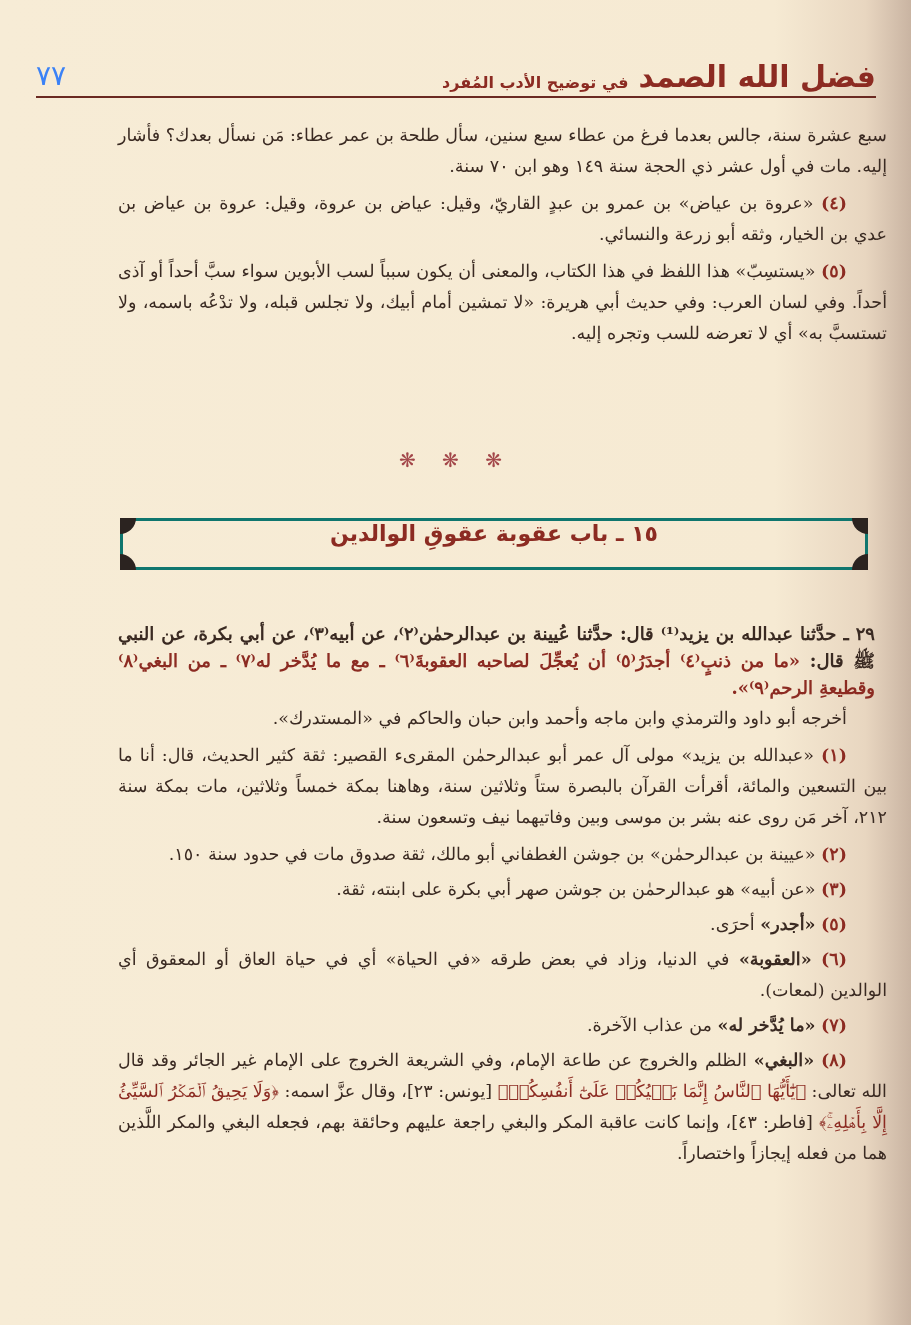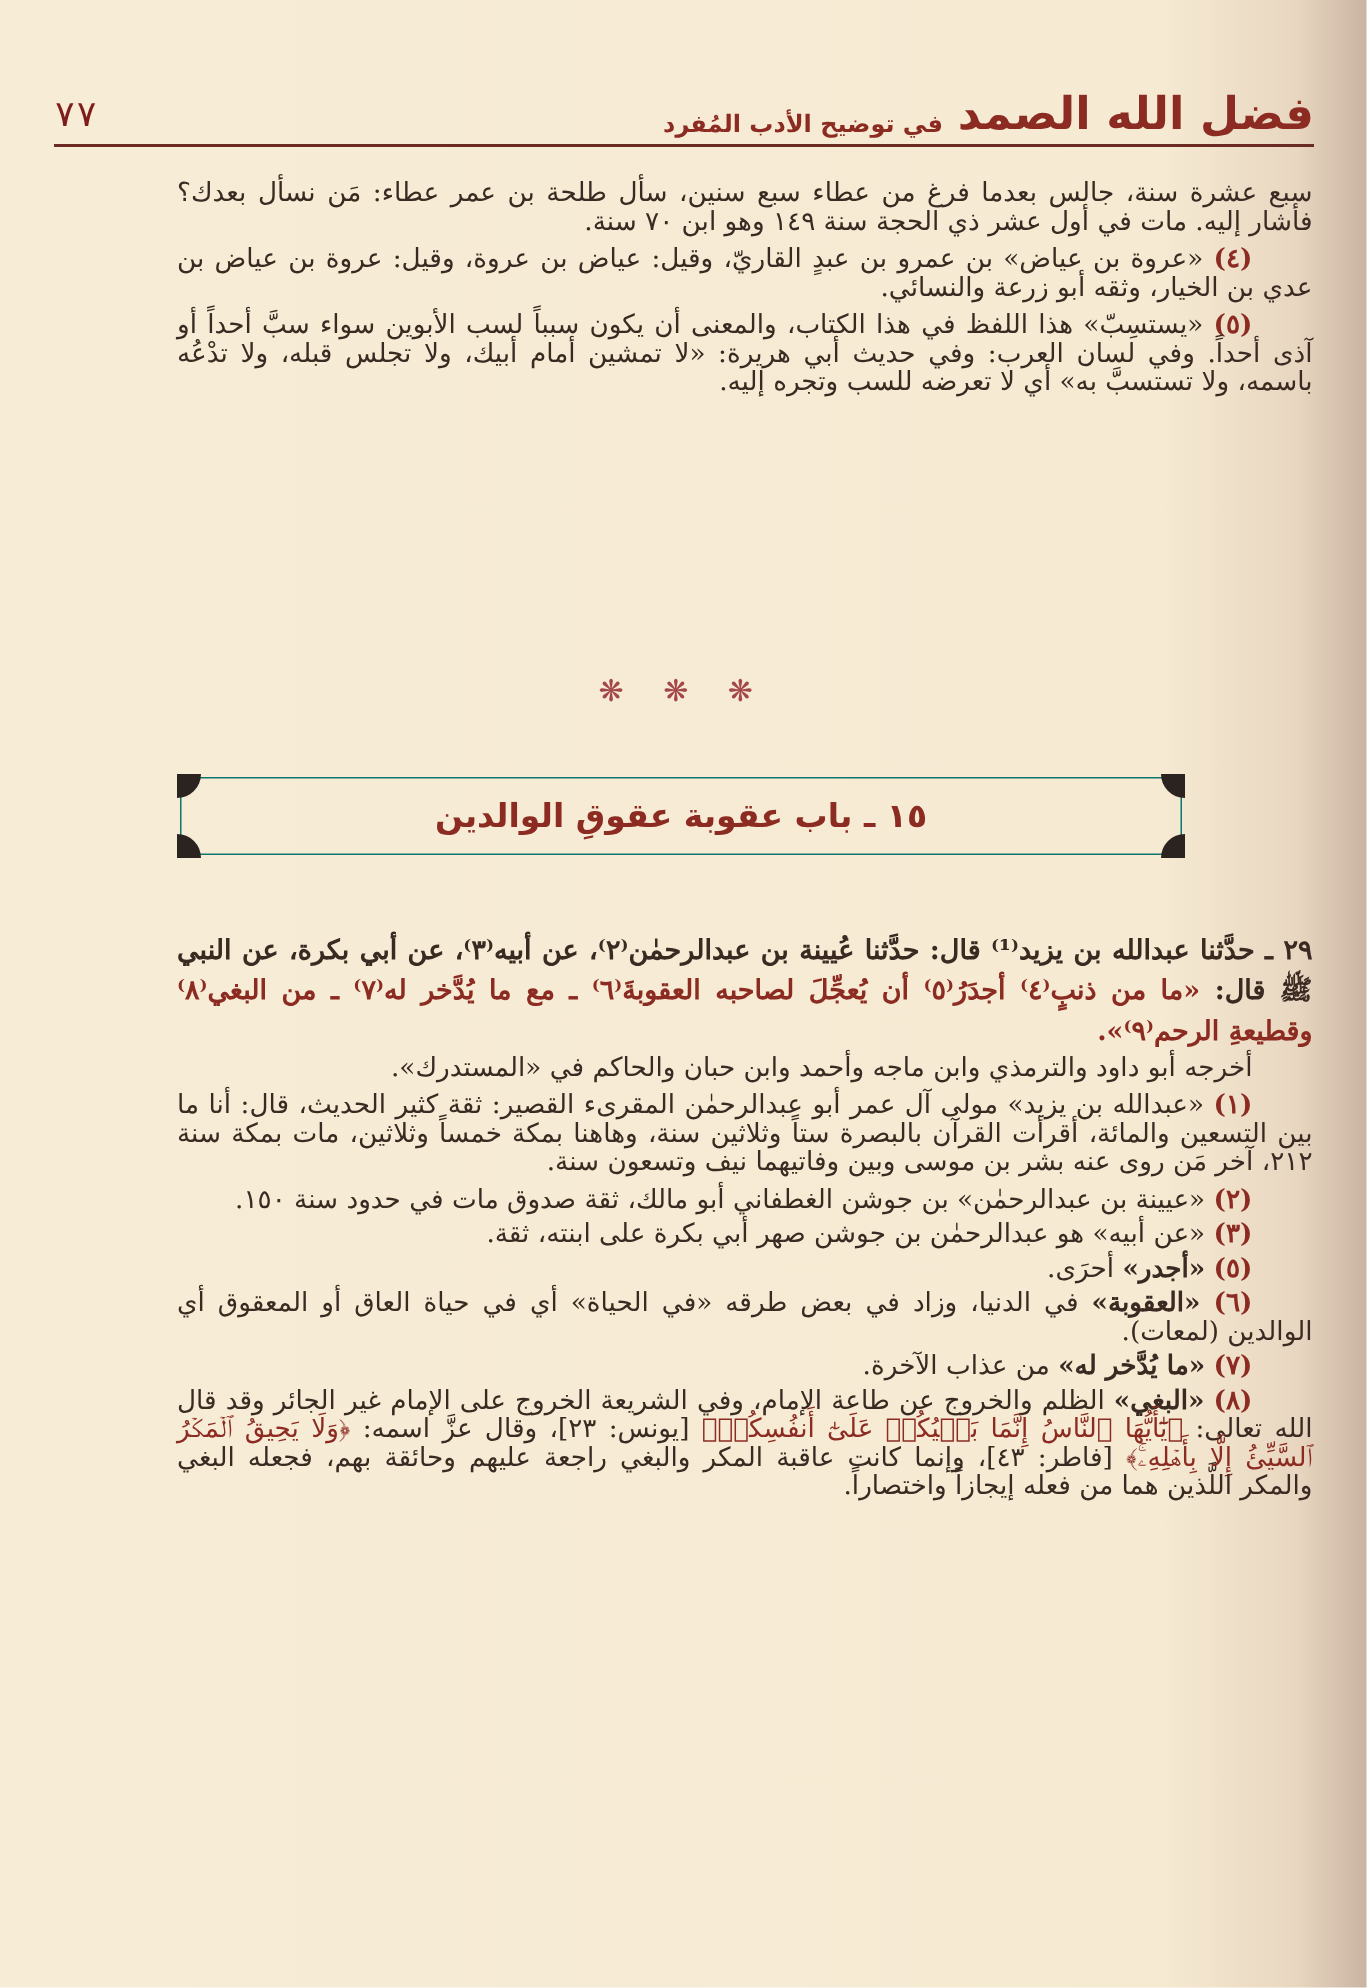--- a/index.html
+++ b/index.html
@@ -12,35 +12,35 @@
   }
   .page { position: absolute; left: 0; top: 0; width: 911px; height: 1325px; direction: rtl; }
   .header {
     position: absolute; top: 56px; left: 36px; width: 840px; height: 40px;
     border-bottom: 2px solid #6b2a22;
     display: flex; align-items: flex-end; justify-content: space-between;
   }
   .header-title { display: flex; align-items: flex-end; gap: 10px; padding-bottom: 2px; }
   .brand { font-family: "DejaVu Sans", sans-serif; font-weight: bold; font-size: 30px; color: #8c2b22; line-height: 34px; letter-spacing: -1px; }
   .subtitle { font-family: "DejaVu Sans", sans-serif; font-weight: bold; font-size: 16px; color: #8c2b22; line-height: 22px; }
-  .page-number { font-family: Liberation Mono, monospace; font-size: 24px; color: #7f1d1d; padding-bottom: 4px; direction: ltr; }
+  .page-number { font-family: Liberation Serif, serif; font-size: 28px; color: #3b82f6; padding-bottom: 4px; direction: ltr; }
 
-  .body-text { position: absolute; left: 118px; right: 36px; font-size: 17.5px; line-height: 19px; text-align: justify; }
+  .body-text { position: absolute; left: 118px; right: 24px; font-size: 17.5px; line-height: 31px; text-align: justify; }
   .p { margin: 0; }
   .ind { text-indent: 40px; }
   .num { color: #8c2b22; font-weight: bold; }
   .b { font-weight: bold; }
   .q { color: #8c2b22; }
 
   .stars { position: absolute; top: 448px; left: 0; width: 911px; text-align: center; color: #a3474a; font-size: 20px; letter-spacing: 10px; direction: ltr; }
 
   .chapter-box {
-    position: absolute; top: 518px; left: 120px; width: 668px; height: 52px;
-    border: 1px solid #0f766e; box-sizing: border-box;
-    display: flex; align-items: center; justify-content: center;
+    position: absolute; top: 518px; left: 120px; width: 748px; height: 52px;
+    border: 3px solid #0f766e; box-sizing: border-box;
+    display: flex; justify-content: center;
   }
   .chapter-box .corner { position: absolute; width: 16px; height: 16px; background: #2b2320; }
   .corner.tl { left: -3px; top: -3px; border-bottom-right-radius: 16px; }
   .corner.bl { left: -3px; bottom: -3px; border-top-right-radius: 16px; }
   .corner.tr { right: -3px; top: -3px; border-bottom-left-radius: 16px; }
   .corner.br { right: -3px; bottom: -3px; border-top-left-radius: 16px; }
   .chapter-title { font-family: "DejaVu Sans", sans-serif; font-weight: bold; font-size: 22px; color: #8c2b22; }
 
   .hadith { position: absolute; left: 118px; right: 36px; top: 620px; font-size: 18px; line-height: 27px; font-weight: bold; text-align: justify; }
   .hadith .matn { color: #8c2b22; }

